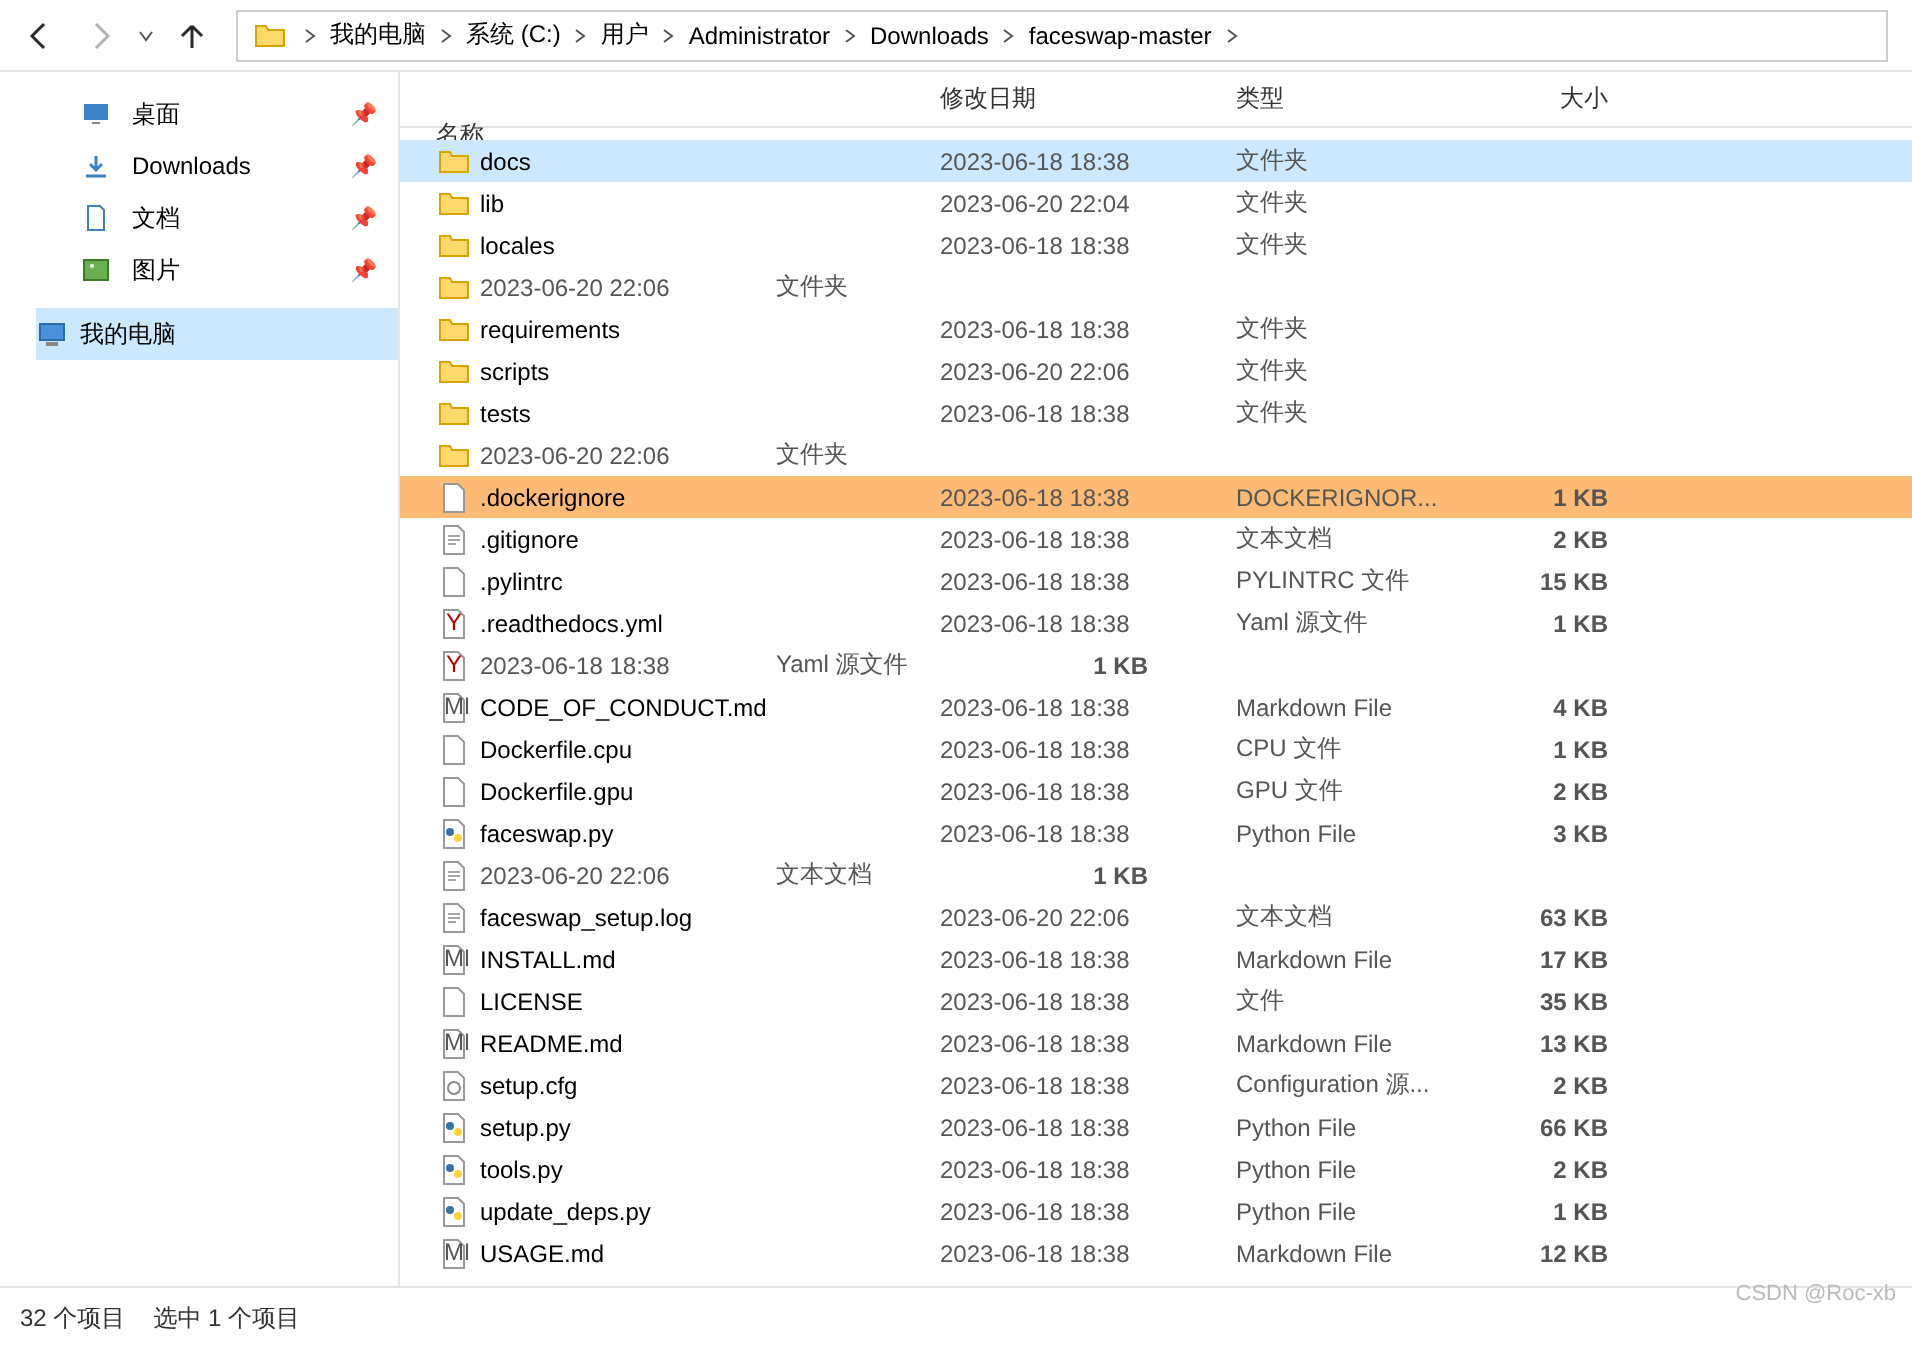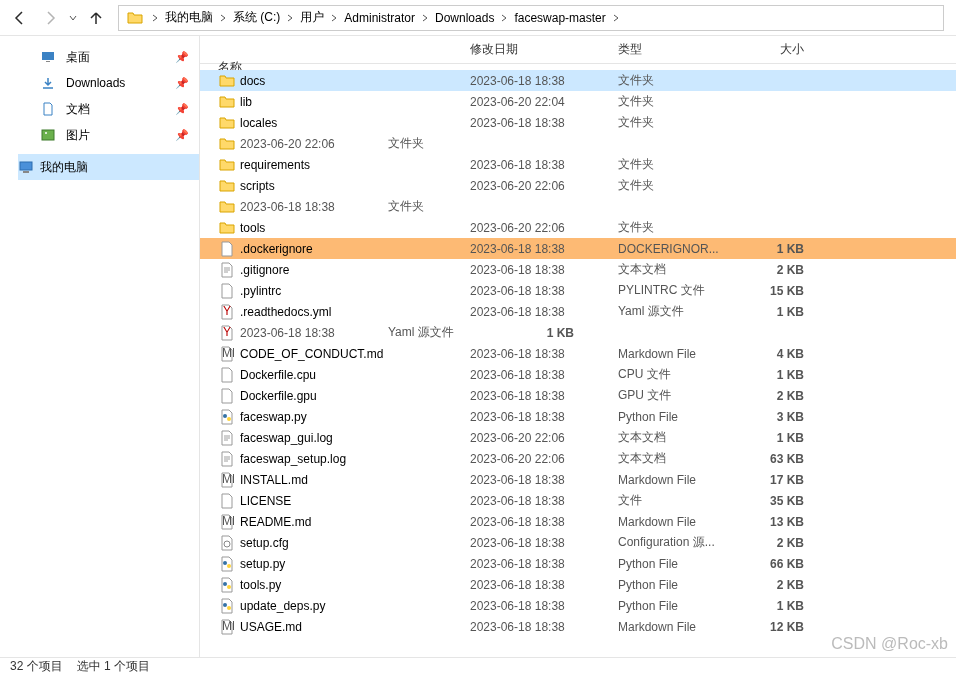--- a/index.html
+++ b/index.html
@@ -34,22 +34,22 @@
 .rows { flex: 1; overflow-y: auto; }
 .row { display: flex; height: 21px; align-items: center; padding-left: 18px; }
 .row.selected { background: #cce8ff; }
 .row.hovered { background: #fdba74; }
 .row .icon { width: 18px; height: 16px; margin-right: 4px; display:flex; align-items:center; justify-content:center; }
 .row .name { width: 230px; overflow: hidden; text-overflow: ellipsis; white-space: nowrap; }
 .row .date { width: 148px; color: #555; }
 .row .type { width: 118px; color: #555; overflow: hidden; text-overflow: ellipsis; white-space: nowrap; }
 .row .size { width: 80px; text-align: right; padding-right: 12px; color: #555; font-weight: bold; }
 
-.statusbar { height: 18px; border-top: 1px solid #e5e5e5; display: flex; align-items: center; padding: 0 10px; gap: 14px; color: #333; }
-.watermark { position: absolute; right: 8px; bottom: 22px; color: #bbb; font-size: 16px; }
+.statusbar { height: 32px; border-top: 1px solid #e5e5e5; display: flex; align-items: center; padding: 0 10px; gap: 14px; color: #333; }
+.watermark { position: absolute; right: 8px; bottom: 22px; color: #bbb; font-size: 11px; }
 
 .rows::-webkit-scrollbar { width: 16px; }
 .rows::-webkit-scrollbar-track { background: #f0f0f0; }
 .rows::-webkit-scrollbar-thumb { background: #c1c1c1; }
 </style>
 </head>
 <body>
 
 <div class="toolbar">
   <div class="nav-btn">
@@ -254,31 +254,31 @@
     <span class="date">2023-06-20 22:06</span>
     <span class="type">文件夹</span>
     <span class="size"></span>
         </div>
         <div class="row">
     <span class="icon">
             <svg width="16" height="14" viewBox="0 0 16 14">
               <path d="M1 2 h5 l1 2 h8 v8 h-14 z" fill="#ffd96a" stroke="#d9a400"></path>
             </svg>
           </span>
-    <span class="date">2023-06-18 18:38</span>
-    <span class="type">文件夹</span>
-    <span class="size"></span>
-        </div>
-        <div class="row">
-    <span class="icon">
-            <svg width="16" height="14" viewBox="0 0 16 14">
-              <path d="M1 2 h5 l1 2 h8 v8 h-14 z" fill="#ffd96a" stroke="#d9a400"></path>
-            </svg>
-          </span>
-    <span class="name">tools</span>
+    <span class="name">tests</span>
+    <span class="date">2023-06-18 18:38</span>
+    <span class="type">文件夹</span>
+    <span class="size"></span>
+        </div>
+        <div class="row">
+    <span class="icon">
+            <svg width="16" height="14" viewBox="0 0 16 14">
+              <path d="M1 2 h5 l1 2 h8 v8 h-14 z" fill="#ffd96a" stroke="#d9a400"></path>
+            </svg>
+          </span>
     <span class="date">2023-06-20 22:06</span>
     <span class="type">文件夹</span>
     <span class="size"></span>
         </div>
         <div class="row hovered">
     <span class="icon">
             <svg width="14" height="16" viewBox="0 0 14 16">
               <path d="M2 1 h7 l3 3 v11 h-10 z" fill="#fff" stroke="#999"></path>
             </svg>
           </span>
@@ -380,21 +380,20 @@
     <span class="type">Python File</span>
     <span class="size">3 KB</span>
         </div>
         <div class="row">
     <span class="icon">
             <svg width="14" height="16" viewBox="0 0 14 16">
               <path d="M2 1 h7 l3 3 v11 h-10 z" fill="#fff" stroke="#999"></path>
               <path d="M4 6 h6 M4 8 h6 M4 10 h4" stroke="#888" stroke-width="0.8"></path>
             </svg>
           </span>
-    <span class="name">faceswap_gui.log</span>
     <span class="date">2023-06-20 22:06</span>
     <span class="type">文本文档</span>
     <span class="size">1 KB</span>
         </div>
         <div class="row">
     <span class="icon">
             <svg width="14" height="16" viewBox="0 0 14 16">
               <path d="M2 1 h7 l3 3 v11 h-10 z" fill="#fff" stroke="#999"></path>
               <path d="M4 6 h6 M4 8 h6 M4 10 h4" stroke="#888" stroke-width="0.8"></path>
             </svg>

